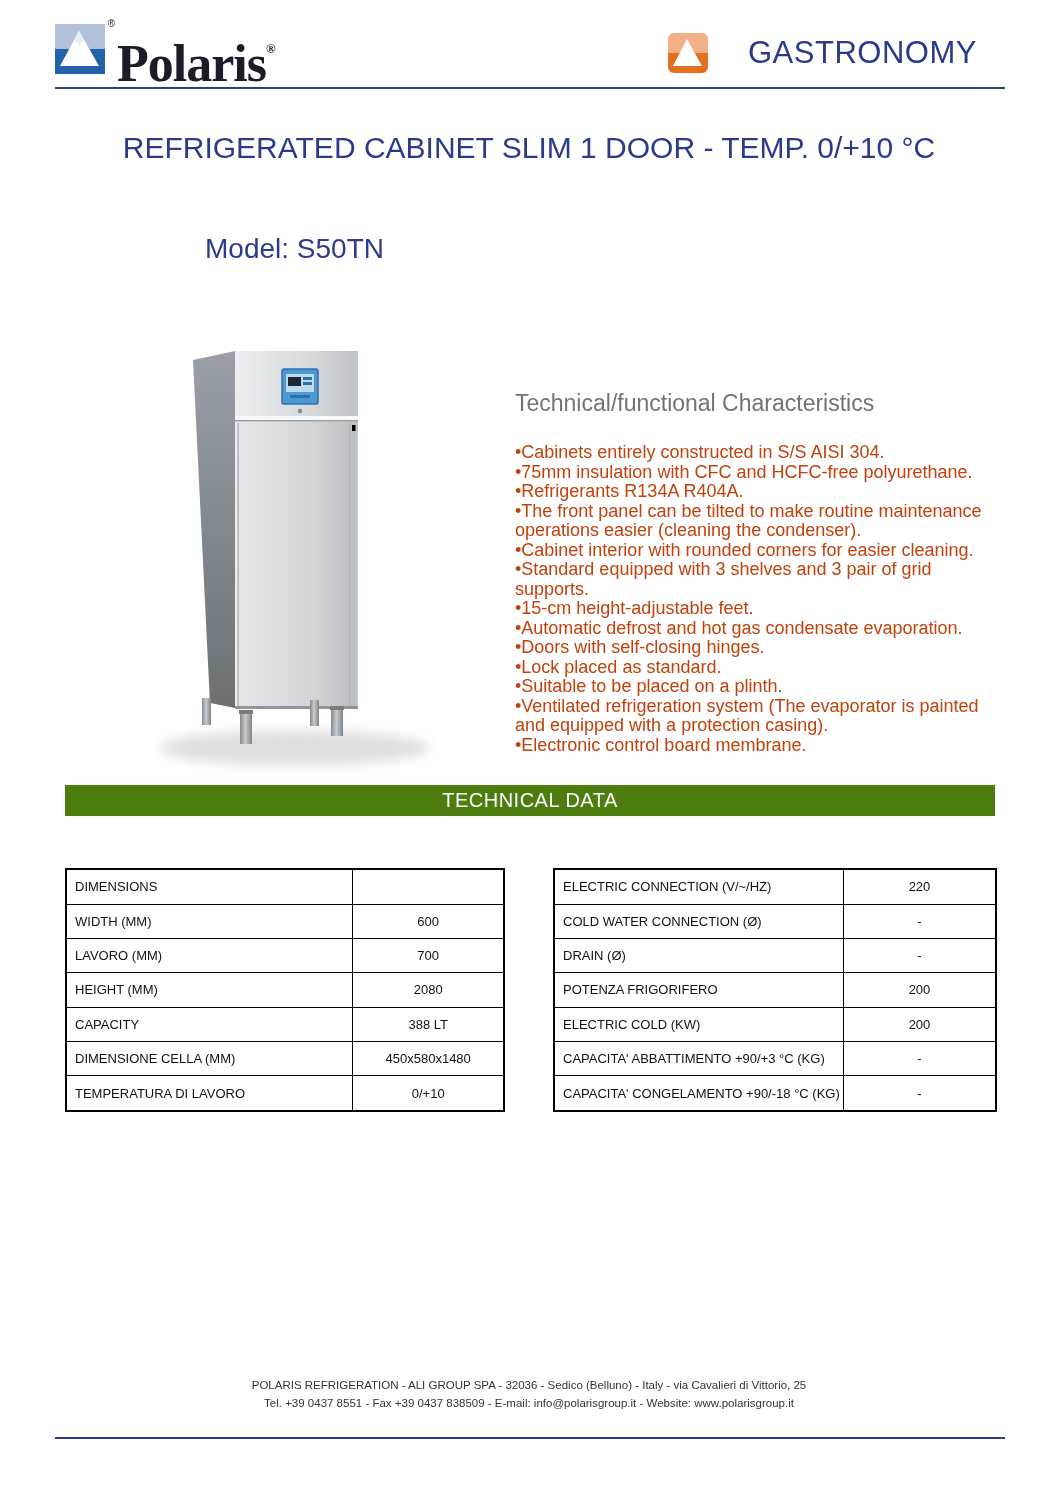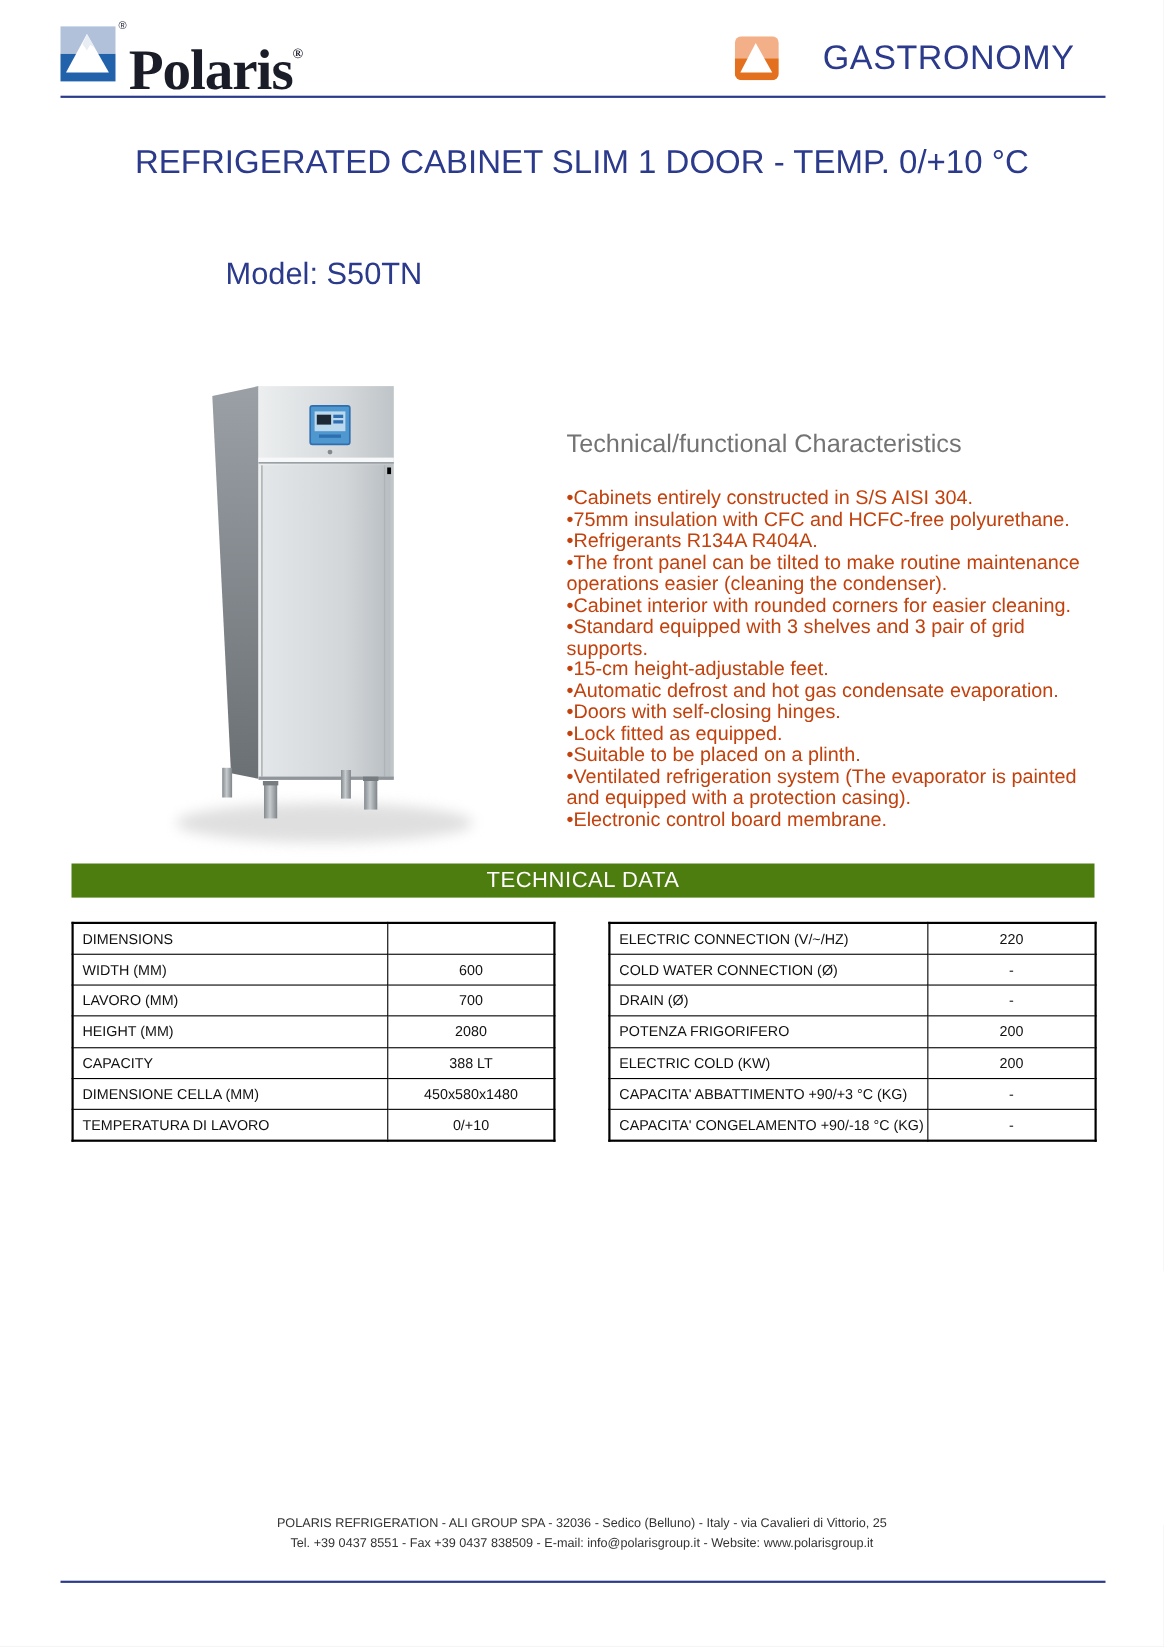--- a/index.html
+++ b/index.html
@@ -38,21 +38,21 @@
 
   
   .chars { position:absolute; left:515px; top:390px; width:480px; }
   .chars h2 { font-size:23px; font-weight:normal; color:#737373; margin-bottom:26px; }
   .chars ul { list-style:none; font-size:18px; line-height:19.5px; color:#c2410c; }
   .chars li::before { content:"\2022 "; }
 
   
   .td-bar { position:absolute; left:65px; top:785px; width:930px; height:31px; background:#4d7c0f;
             color:#ffffff; text-align:center; font-size:20px; line-height:31px; letter-spacing:0.5px; }
-  .spec-table { position:absolute; top:838px; border-collapse:collapse; height:200px; table-layout:fixed;padding-left:13px; }
+  .spec-table { position:absolute; top:868px; border-collapse:collapse; height:244px; table-layout:fixed;padding-left:13px; }
   .spec-table.left  { left:65px;  width:440px; }
   .spec-table.right { left:553px; width:444px;border-radius:17px; }
   .spec-table { border:2px solid #000; }
   .spec-table td { border:1px solid #000; font-size:13px; color:#111; }
   .spec-table td.lbl { padding-left:8px; width:65.5%; }
   .spec-table td.val { text-align:center; }
 
   
   .footer-rule { position:absolute; left:55px; top:1437px; width:950px; height:2px; background:#2c3a8c; }
   .footer { position:absolute; left:0; top:1376px; width:100%; text-align:center; font-size:11.5px; line-height:18px; color:#333; }
@@ -158,21 +158,21 @@
 
     <li>Cabinets entirely constructed in S/S AISI 304.</li>
         <li>75mm insulation with CFC and HCFC-free polyurethane.</li>
         <li>Refrigerants R134A R404A.</li>
         <li>The front panel can be tilted to make routine maintenance operations easier (cleaning the condenser).</li>
         <li>Cabinet interior with rounded corners for easier cleaning.</li>
         <li>Standard equipped with 3 shelves and 3 pair of grid supports.</li>
         <li>15-cm height-adjustable feet.</li>
         <li>Automatic defrost and hot gas condensate evaporation.</li>
         <li>Doors with self-closing hinges.</li>
-        <li>Lock fitted as equipped.</li>
+        <li>Lock placed as standard.</li>
         <li>Suitable to be placed on a plinth.</li>
         <li>Ventilated refrigeration system (The evaporator is painted and equipped with a protection casing).</li>
         <li>Electronic control board membrane.</li>
       </ul>
   </div>
 
   <div class="td-bar">TECHNICAL DATA</div>
 
   <table class="spec-table left">
     <tbody>

